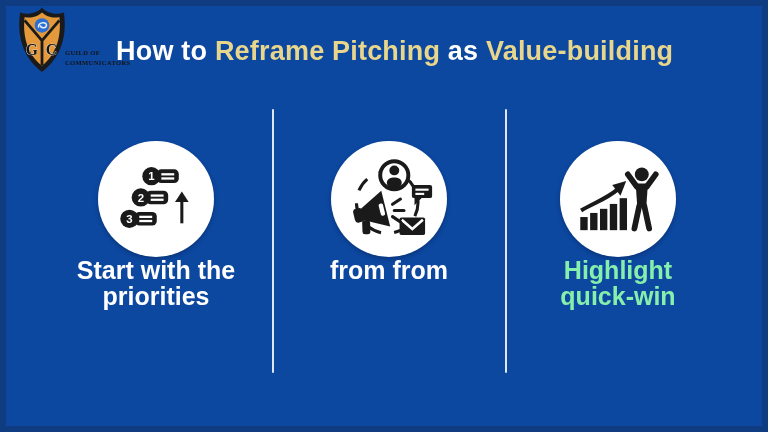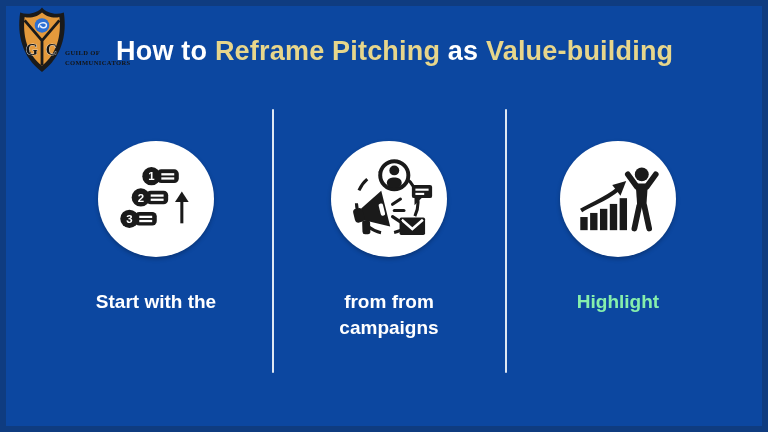--- a/index.html
+++ b/index.html
@@ -42,22 +42,21 @@
   .col.c1{left:34px;}
   .col.c2{left:267px;}
   .col.c3{left:496px;}
   .icon-circle{
     width:116px;height:116px;border-radius:50%;
     background:#ffffff;margin:0 auto;
     display:flex;align-items:center;justify-content:center;
     box-shadow:0 2px 4px rgba(0,0,0,.25);
   }
   .card-label{
-    margin-top:32px;
-    font-size:19px;font-weight:700;line-height:26px;
+    font-size:25px;font-weight:700;line-height:26px;
   }
   .c1 .card-label,.c2 .card-label{color:#ffffff;}
   .c3 .card-label{color:#86efac;}
   .ink{fill:#1a1a1a;}
   .ink-s{stroke:#1a1a1a;fill:none;}
 </style>
 </head>
 <body>
 
 <div class="canvas">
@@ -106,20 +105,21 @@
         <rect x="28" y="77.5" width="17" height="3" fill="#fff"></rect>
         <circle class="ink" cx="15" cy="76" r="12"></circle>
         <text x="15" y="81.5" font-size="15" font-weight="bold" text-anchor="middle" fill="#fff" font-family="Liberation Sans, sans-serif">3</text>
 
         <line x1="84" y1="82" x2="84" y2="52" stroke="#1a1a1a" stroke-width="4"></line>
         <polygon class="ink" points="84,40 75,54 93,54"></polygon>
       </svg>
     </div>
     <div class="card-label">
       <div>Start with the</div>
+      <div>priorities</div>
     </div>
   </div>
 
   <div class="col c2">
     <div class="icon-circle">
       <svg width="88" height="88" viewBox="0 0 100 100">
 
         <circle cx="48" cy="54" r="35" fill="none" stroke="#1a1a1a" stroke-width="3.5" stroke-dasharray="16 15"></circle>
 
         <circle cx="56" cy="23" r="16" fill="#fff" stroke="#1a1a1a" stroke-width="4.5"></circle>
@@ -141,21 +141,20 @@
           <rect x="40" y="58" width="5" height="14" rx="2" fill="#fff"></rect>
         </g>
 
         <line x1="54" y1="56" x2="63" y2="50" stroke="#1a1a1a" stroke-width="3.5" stroke-linecap="round"></line>
         <line x1="56" y1="63" x2="67" y2="63" stroke="#1a1a1a" stroke-width="3.5" stroke-linecap="round"></line>
         <line x1="54" y1="70" x2="63" y2="76" stroke="#1a1a1a" stroke-width="3.5" stroke-linecap="round"></line>
       </svg>
     </div>
     <div class="card-label">
       <div>from from</div>
-      <div>campaigns</div>
     </div>
   </div>
 
   <div class="col c3">
     <div class="icon-circle">
       <svg width="82" height="82" viewBox="0 0 100 100">
 
         <rect class="ink" x="4" y="72" width="9" height="16"></rect>
         <rect class="ink" x="16" y="67" width="9" height="21"></rect>
         <rect class="ink" x="28" y="62" width="9" height="26"></rect>
@@ -168,16 +167,17 @@
         <circle class="ink" cx="79" cy="20" r="8.5"></circle>
         <line x1="73" y1="35" x2="62" y2="20" stroke="#1a1a1a" stroke-width="7" stroke-linecap="round"></line>
         <line x1="85" y1="35" x2="96" y2="20" stroke="#1a1a1a" stroke-width="7" stroke-linecap="round"></line>
         <path class="ink" d="M71.5,31 L86.5,31 L84.5,59 L73.5,59 Z"></path>
         <line x1="76" y1="58" x2="70" y2="86" stroke="#1a1a1a" stroke-width="7" stroke-linecap="round"></line>
         <line x1="82" y1="58" x2="88" y2="86" stroke="#1a1a1a" stroke-width="7" stroke-linecap="round"></line>
       </svg>
     </div>
     <div class="card-label">
       <div>Highlight</div>
+      <div>quick-win</div>
     </div>
   </div>
 
 </div>
 
 </body></html>

